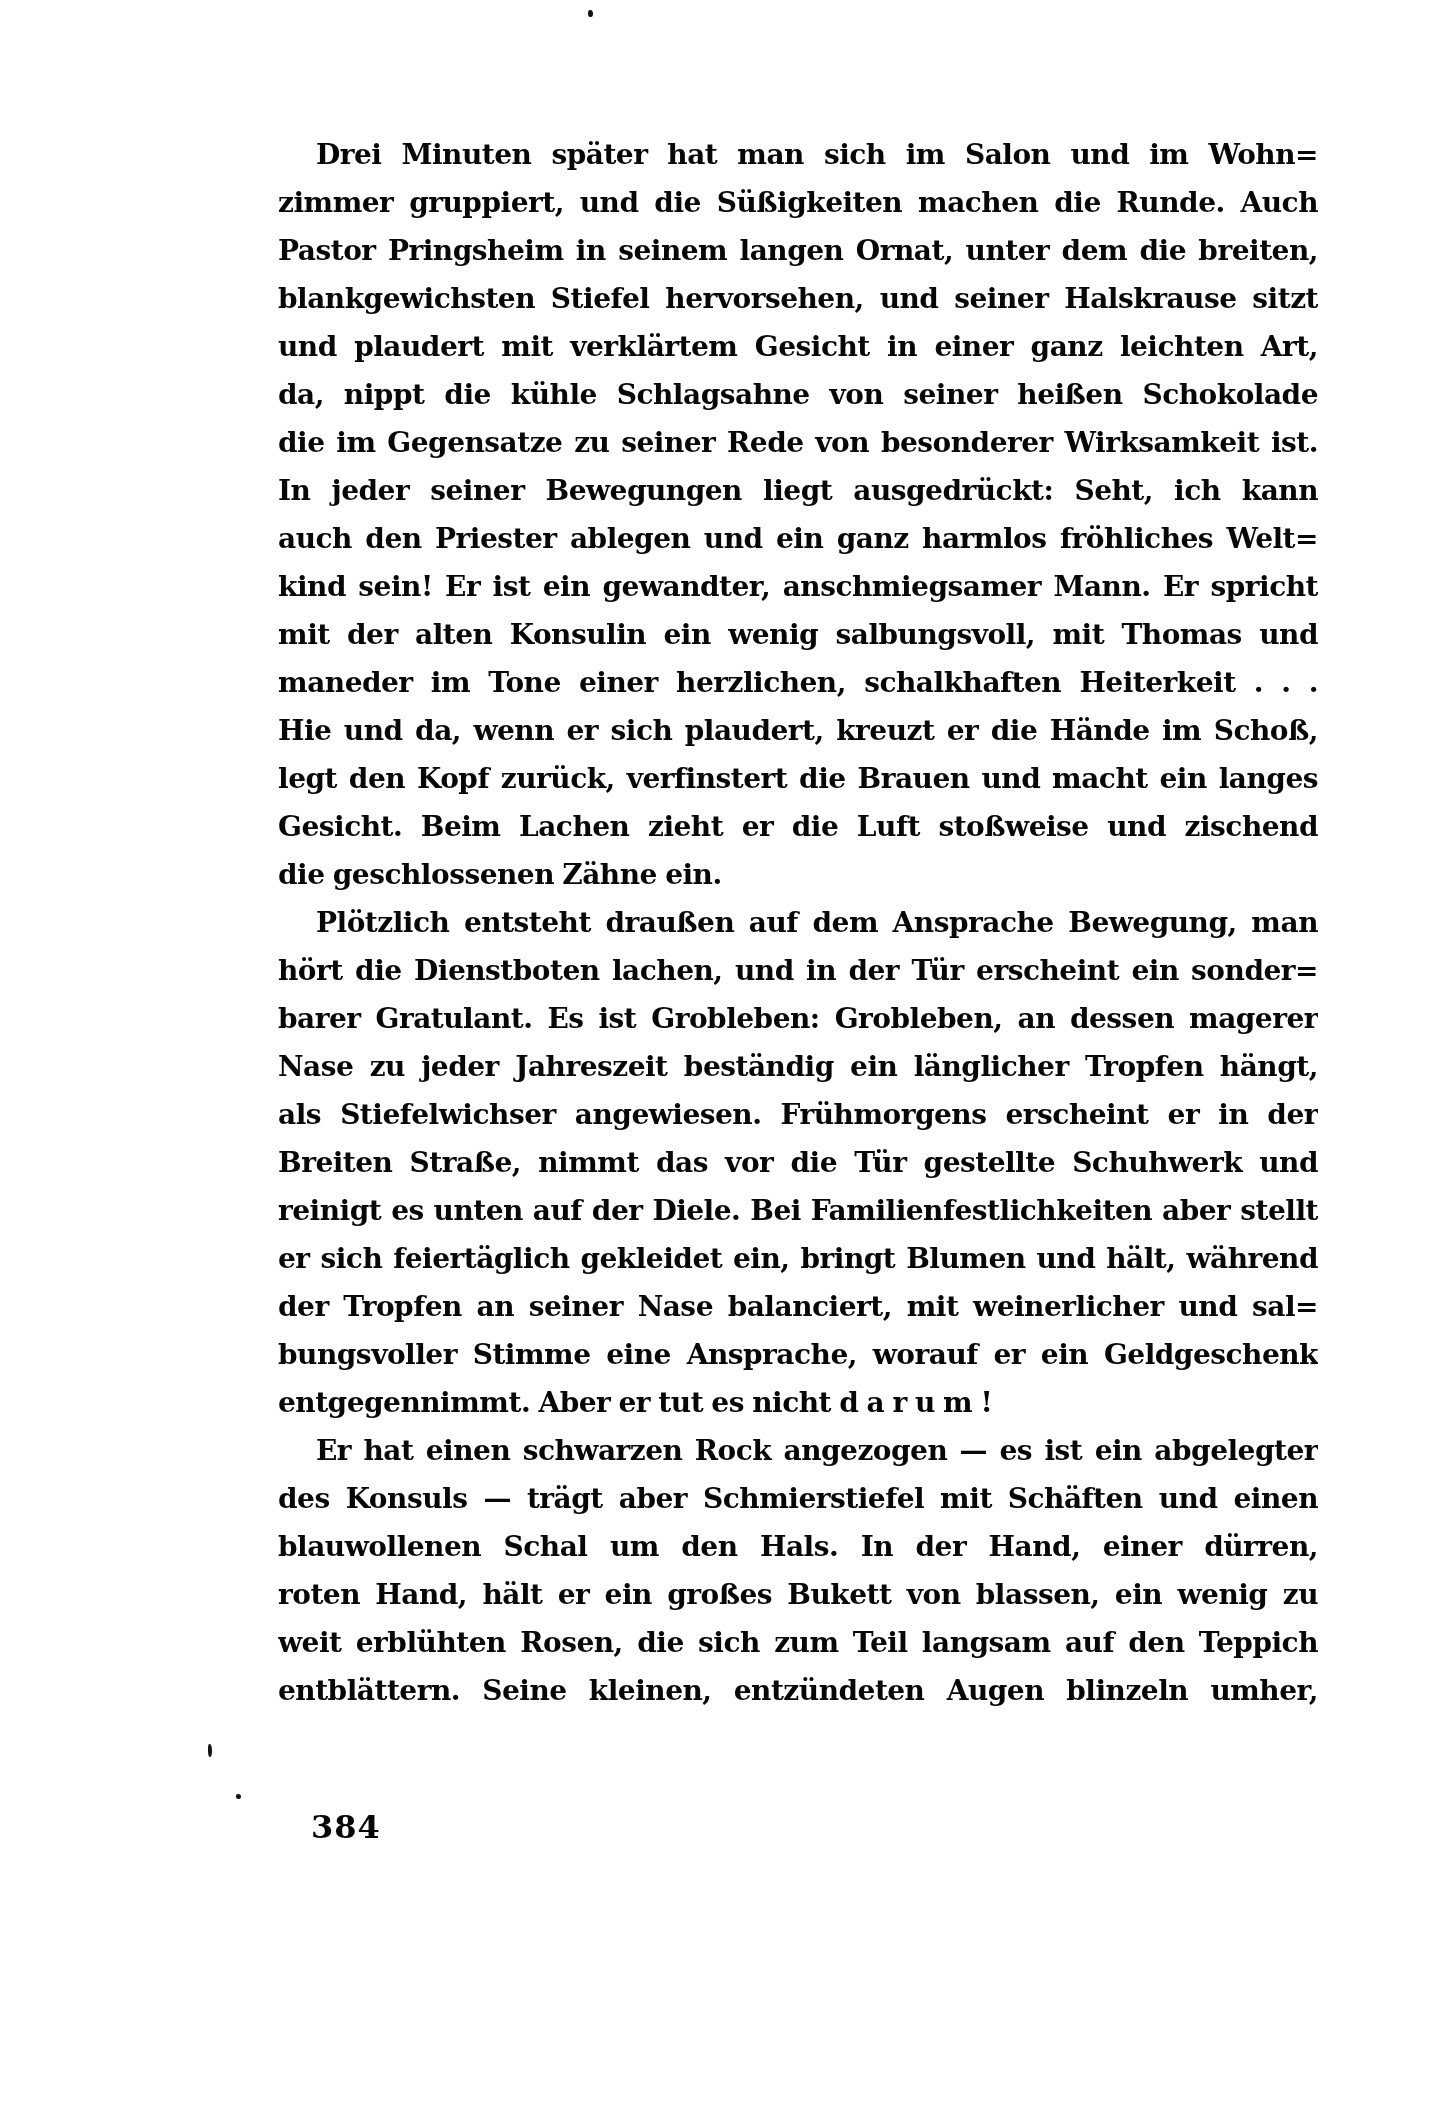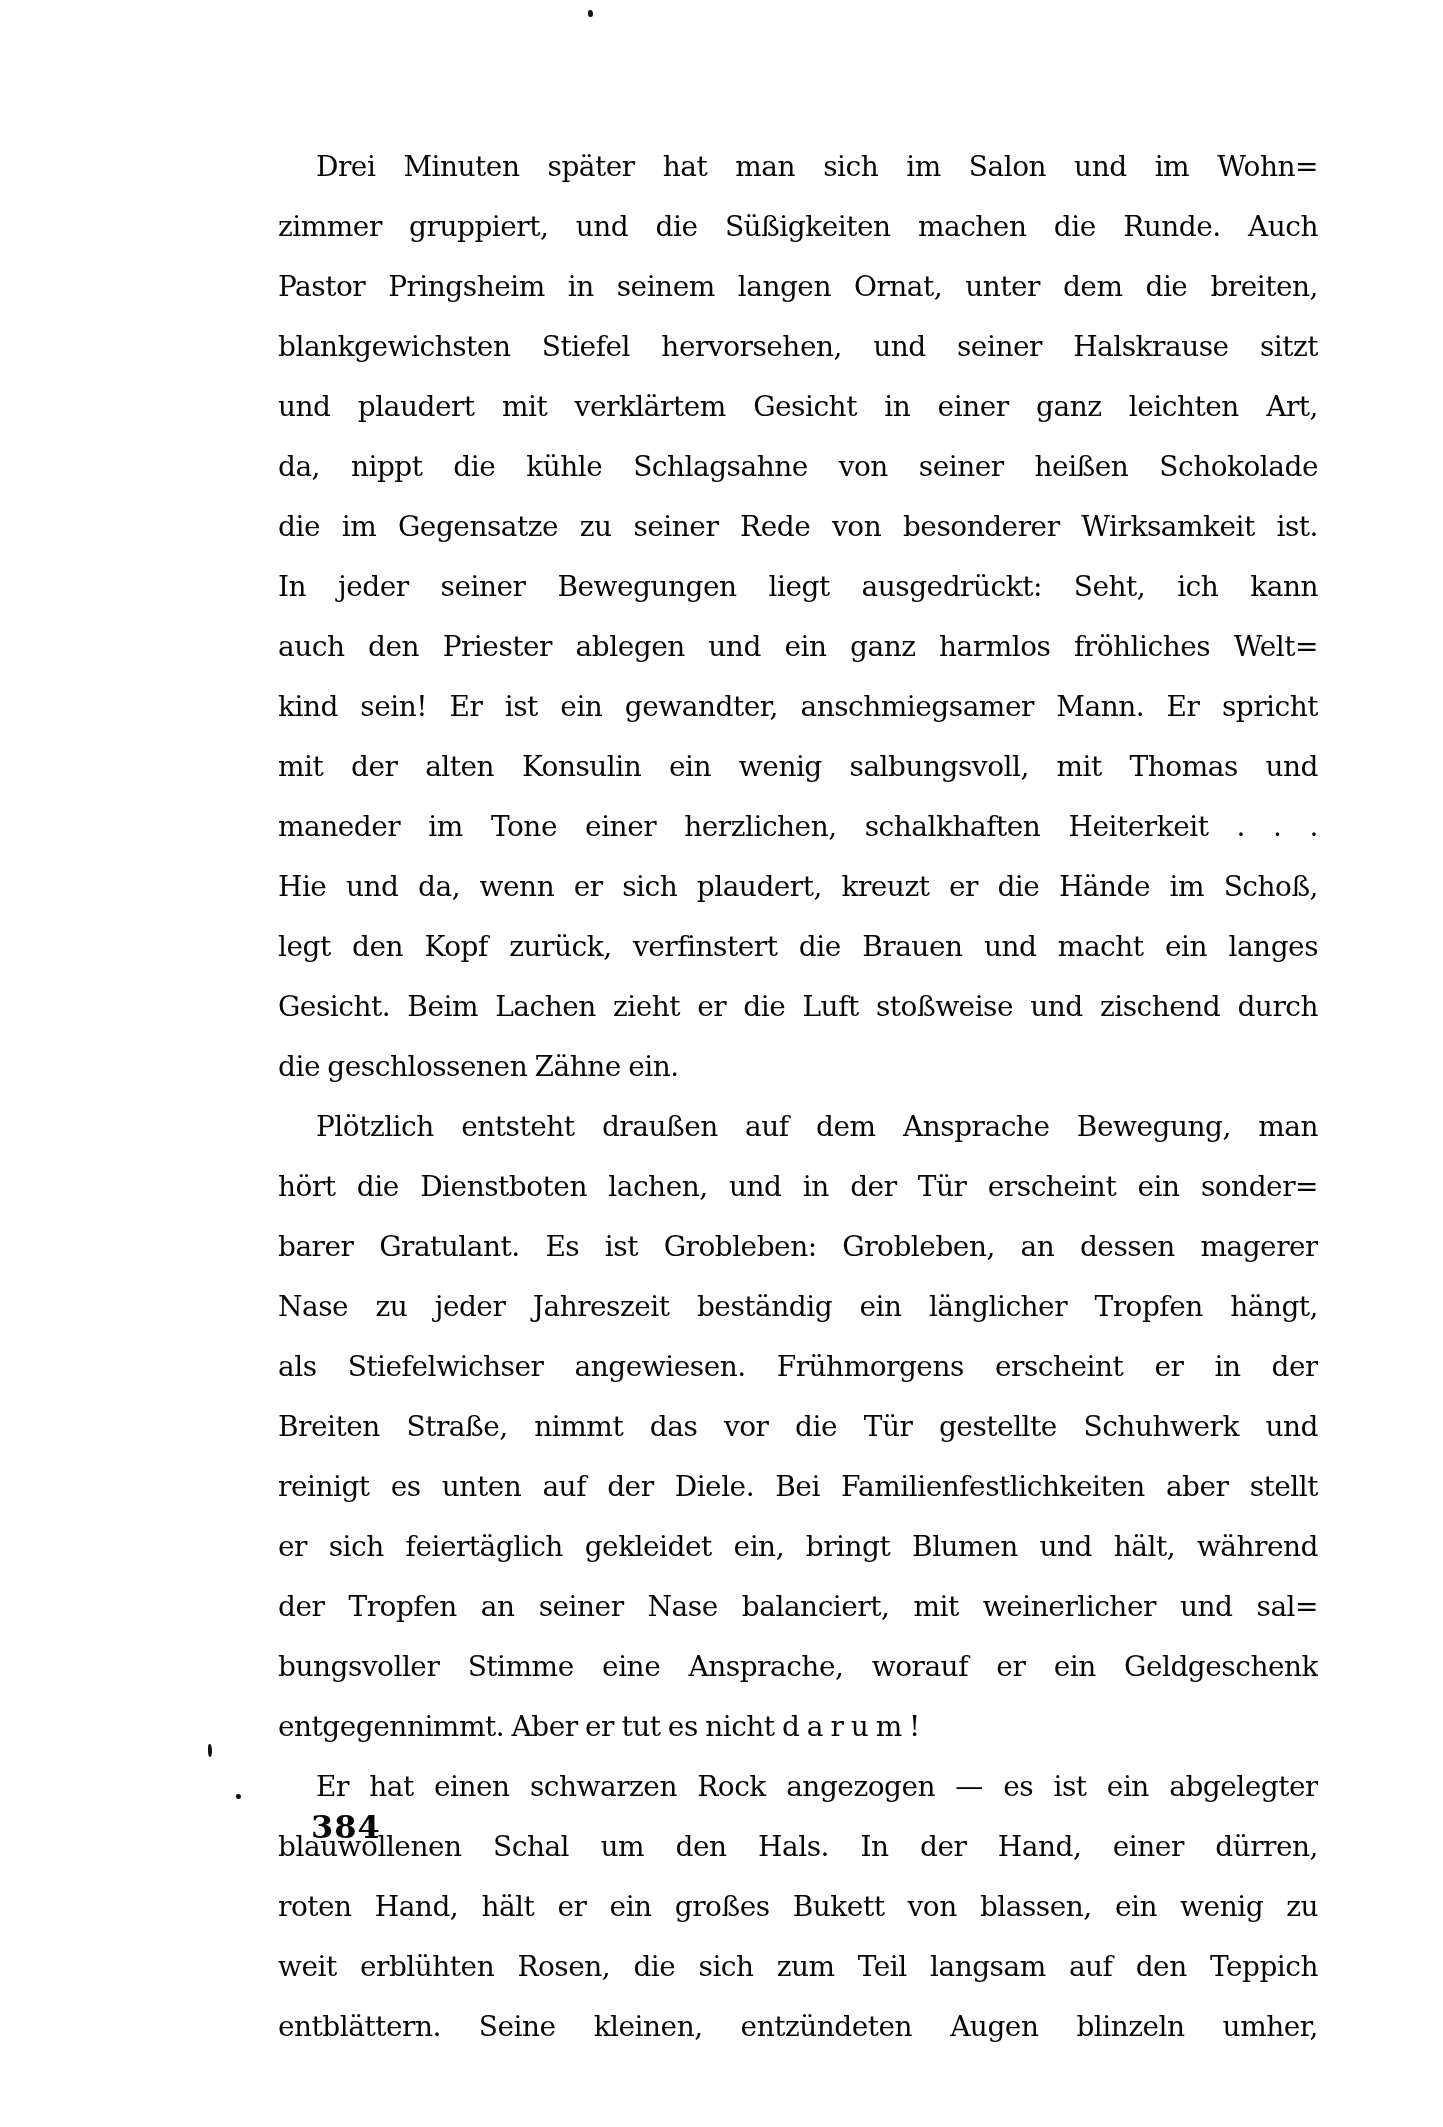--- a/index.html
+++ b/index.html
@@ -12,28 +12,27 @@
     color:#070707;
   }
   .textblock{
     position:absolute;
     left:278px;top:131px;width:1040px;
   }
   .line{
     height:48px;
     line-height:48px;
     font-size:28px;
-    font-weight:400;
+    font-weight:700;
     letter-spacing:-0.5px;
     word-spacing:-1px;
     text-align:justify;
     text-align-last:justify;
     overflow:hidden;
     white-space:normal;
-    margin-top:12px;
   }
   .line.indent{padding-left:38px;}
   .line.endline{text-align-last:left;}
   .pagenum{
     position:absolute;
     left:311px;top:1808px;
     font-size:32px;
     font-weight:700;
     letter-spacing:1px;
   }
@@ -69,20 +68,21 @@
       <div class="line">barer Gratulant. Es ist Grobleben: Grobleben, an dessen magerer</div>
       <div class="line">Nase zu jeder Jahreszeit beständig ein länglicher Tropfen hängt,</div>
       <div class="line">als Stiefelwichser angewiesen. Frühmorgens erscheint er in der</div>
       <div class="line">Breiten Straße, nimmt das vor die Tür gestellte Schuhwerk und</div>
       <div class="line">reinigt es unten auf der Diele. Bei Familienfestlichkeiten aber stellt</div>
       <div class="line">er sich feiertäglich gekleidet ein, bringt Blumen und hält, während</div>
       <div class="line">der Tropfen an seiner Nase balanciert, mit weinerlicher und sal=</div>
       <div class="line">bungsvoller Stimme eine Ansprache, worauf er ein Geldgeschenk</div>
       <div class="line endline">entgegennimmt. Aber er tut es nicht d a r u m !</div>
       <div class="line indent">Er hat einen schwarzen Rock angezogen — es ist ein abgelegter</div>
+      <div class="line">des Konsuls — trägt aber Schmierstiefel mit Schäften und einen</div>
       <div class="line">blauwollenen Schal um den Hals. In der Hand, einer dürren,</div>
       <div class="line">roten Hand, hält er ein großes Bukett von blassen, ein wenig zu</div>
       <div class="line">weit erblühten Rosen, die sich zum Teil langsam auf den Teppich</div>
       <div class="line">entblättern. Seine kleinen, entzündeten Augen blinzeln umher,</div>
     </main>
   <div class="pagenum">384</div>
 <div class="speck" style="left: 588px; top: 10px; width: 5px; height: 7px;"></div>
     <div class="speck" style="left: 208px; top: 1744px; width: 4px; height: 13px;"></div>
     <div class="speck" style="left: 236px; top: 1794px; width: 5px; height: 5px;"></div>
   </div>

